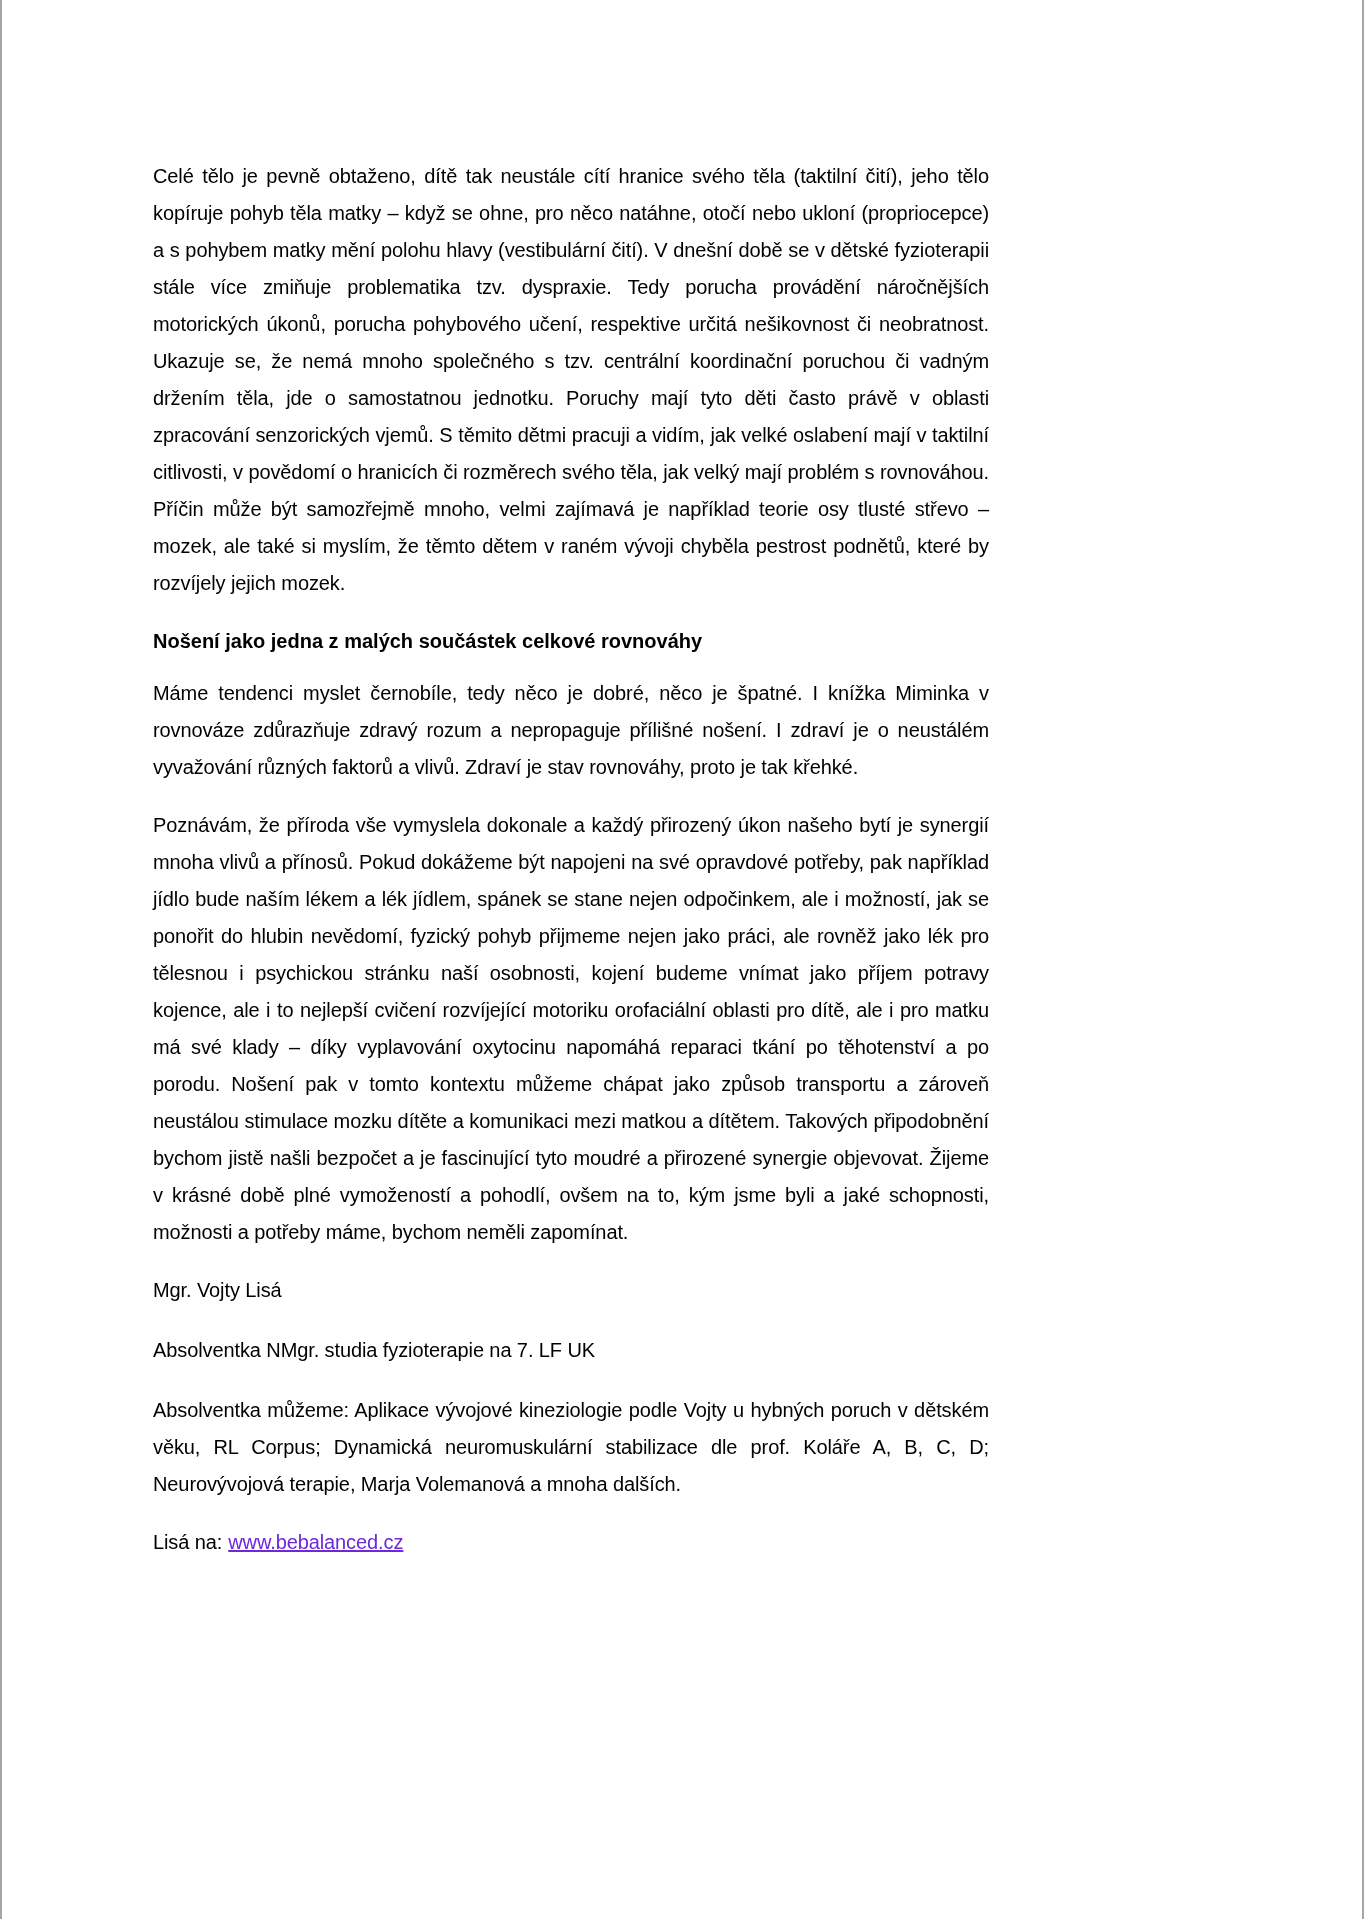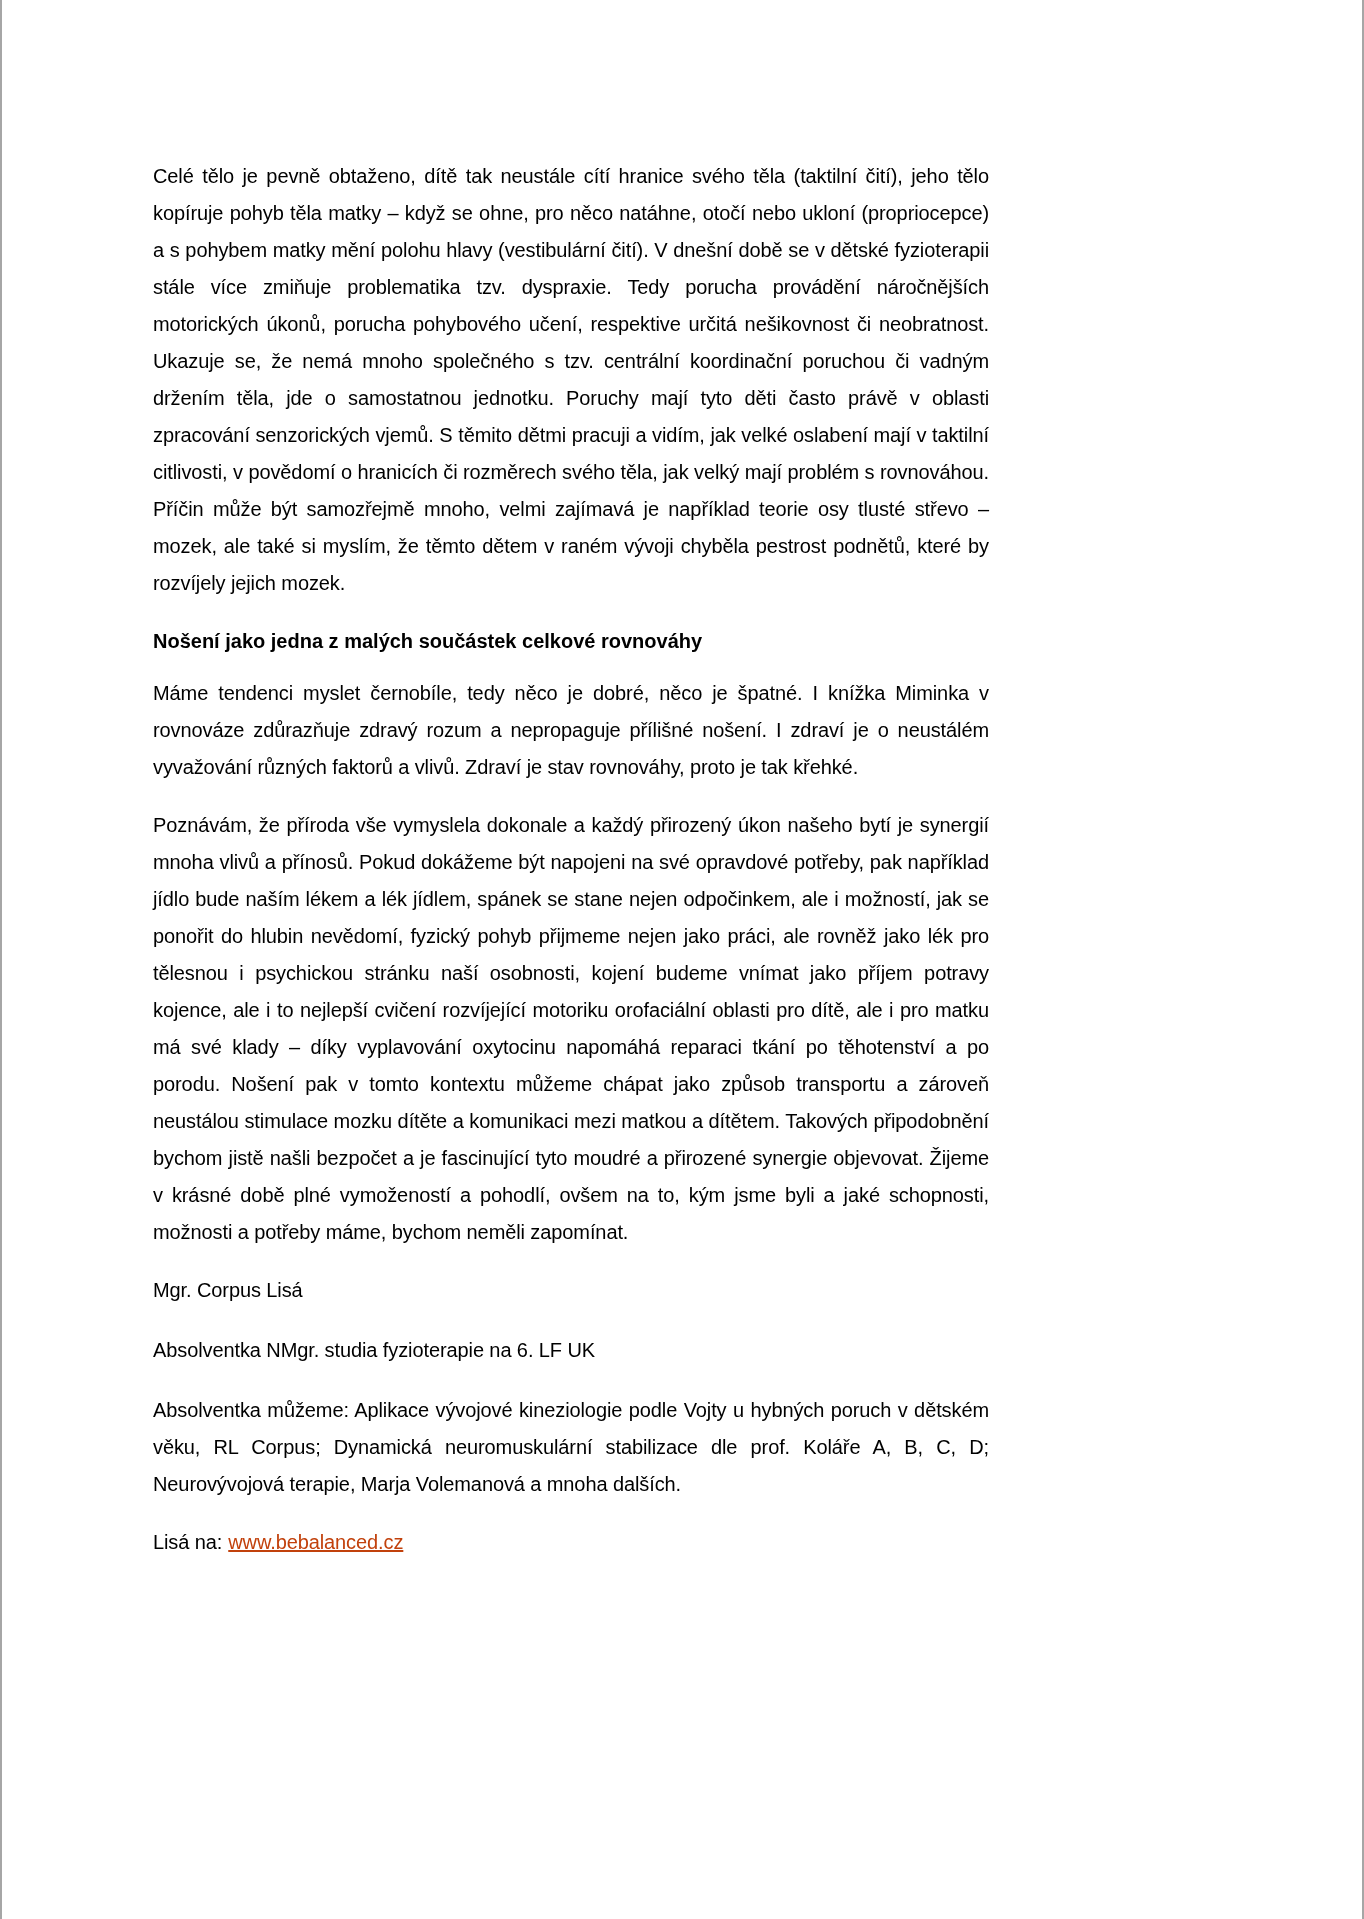--- a/index.html
+++ b/index.html
@@ -37,44 +37,44 @@
   .about-heading {
     margin-top: 64px;
     margin-bottom: 18px;
   }
   .single-line {
     text-align: left;
     margin-bottom: 23px;
   }
   .more-label { margin-right: 6px; }
   .site-link {
-    color: #c2410c;
+    color: #6d28d9;
     text-decoration: underline;
     cursor: pointer;
   }
 </style>
 </head>
 <body>
 
 <div class="page">
   <div class="content">
 
     <p class="para">Celé tělo je pevně obtaženo, dítě tak neustále cítí hranice svého těla (taktilní čití), jeho tělo kopíruje pohyb těla matky – když se ohne, pro něco natáhne, otočí nebo ukloní (propriocepce) a s pohybem matky mění polohu hlavy (vestibulární čití). V dnešní době se v dětské fyzioterapii stále více zmiňuje problematika tzv. dyspraxie. Tedy porucha provádění náročnějších motorických úkonů, porucha pohybového učení, respektive určitá nešikovnost či neobratnost. Ukazuje se, že nemá mnoho společného s tzv. centrální koordinační poruchou či vadným držením těla, jde o samostatnou jednotku. Poruchy mají tyto děti často právě v oblasti zpracování senzorických vjemů. S těmito dětmi pracuji a vidím, jak velké oslabení mají v taktilní citlivosti, v povědomí o hranicích či rozměrech svého těla, jak velký mají problém s rovnováhou. Příčin může být samozřejmě mnoho, velmi zajímavá je například teorie osy tlusté střevo – mozek, ale také si myslím, že těmto dětem v raném vývoji chyběla pestrost podnětů, které by rozvíjely jejich mozek.</p>
 
     <h2 class="heading">Nošení jako jedna z malých součástek celkové rovnováhy</h2>
 
     <p class="para">Máme tendenci myslet černobíle, tedy něco je dobré, něco je špatné. I knížka Miminka v rovnováze zdůrazňuje zdravý rozum a nepropaguje přílišné nošení. I zdraví je o neustálém vyvažování různých faktorů a vlivů. Zdraví je stav rovnováhy, proto je tak křehké.</p>
 
     <p class="para">Poznávám, že příroda vše vymyslela dokonale a každý přirozený úkon našeho bytí je synergií mnoha vlivů a přínosů. Pokud dokážeme být napojeni na své opravdové potřeby, pak například jídlo bude naším lékem a lék jídlem, spánek se stane nejen odpočinkem, ale i možností, jak se ponořit do hlubin nevědomí, fyzický pohyb přijmeme nejen jako práci, ale rovněž jako lék pro tělesnou i psychickou stránku naší osobnosti, kojení budeme vnímat jako příjem potravy kojence, ale i to nejlepší cvičení rozvíjející motoriku orofaciální oblasti pro dítě, ale i pro matku má své klady – díky vyplavování oxytocinu napomáhá reparaci tkání po těhotenství a po porodu. Nošení pak v tomto kontextu můžeme chápat jako způsob transportu a zároveň neustálou stimulace mozku dítěte a komunikaci mezi matkou a dítětem. Takových připodobnění bychom jistě našli bezpočet a je fascinující tyto moudré a přirozené synergie objevovat. Žijeme v krásné době plné vymožeností a pohodlí, ovšem na to, kým jsme byli a jaké schopnosti, možnosti a potřeby máme, bychom neměli zapomínat.</p>
 
 
-    <p class="para single-line">Mgr. Corpus Lisá</p>
+    <p class="para single-line">Mgr. Vojty Lisá</p>
 
 
-    <p class="para single-line">Absolventka NMgr. studia fyzioterapie na 6. LF UK</p>
+    <p class="para single-line">Absolventka NMgr. studia fyzioterapie na 7. LF UK</p>
 
     <p class="para">Absolventka můžeme: Aplikace vývojové kineziologie podle Vojty u hybných poruch v dětském věku, RL Corpus; Dynamická neuromuskulární stabilizace dle prof. Koláře A, B, C, D; Neurovývojová terapie, Marja Volemanová a mnoha dalších.</p>
 
     <p class="para single-line">
       <span class="more-label">Lisá na:</span><a class="site-link" href="#">www.bebalanced.cz</a>
     </p>
 
   </div>
 </div>
 

